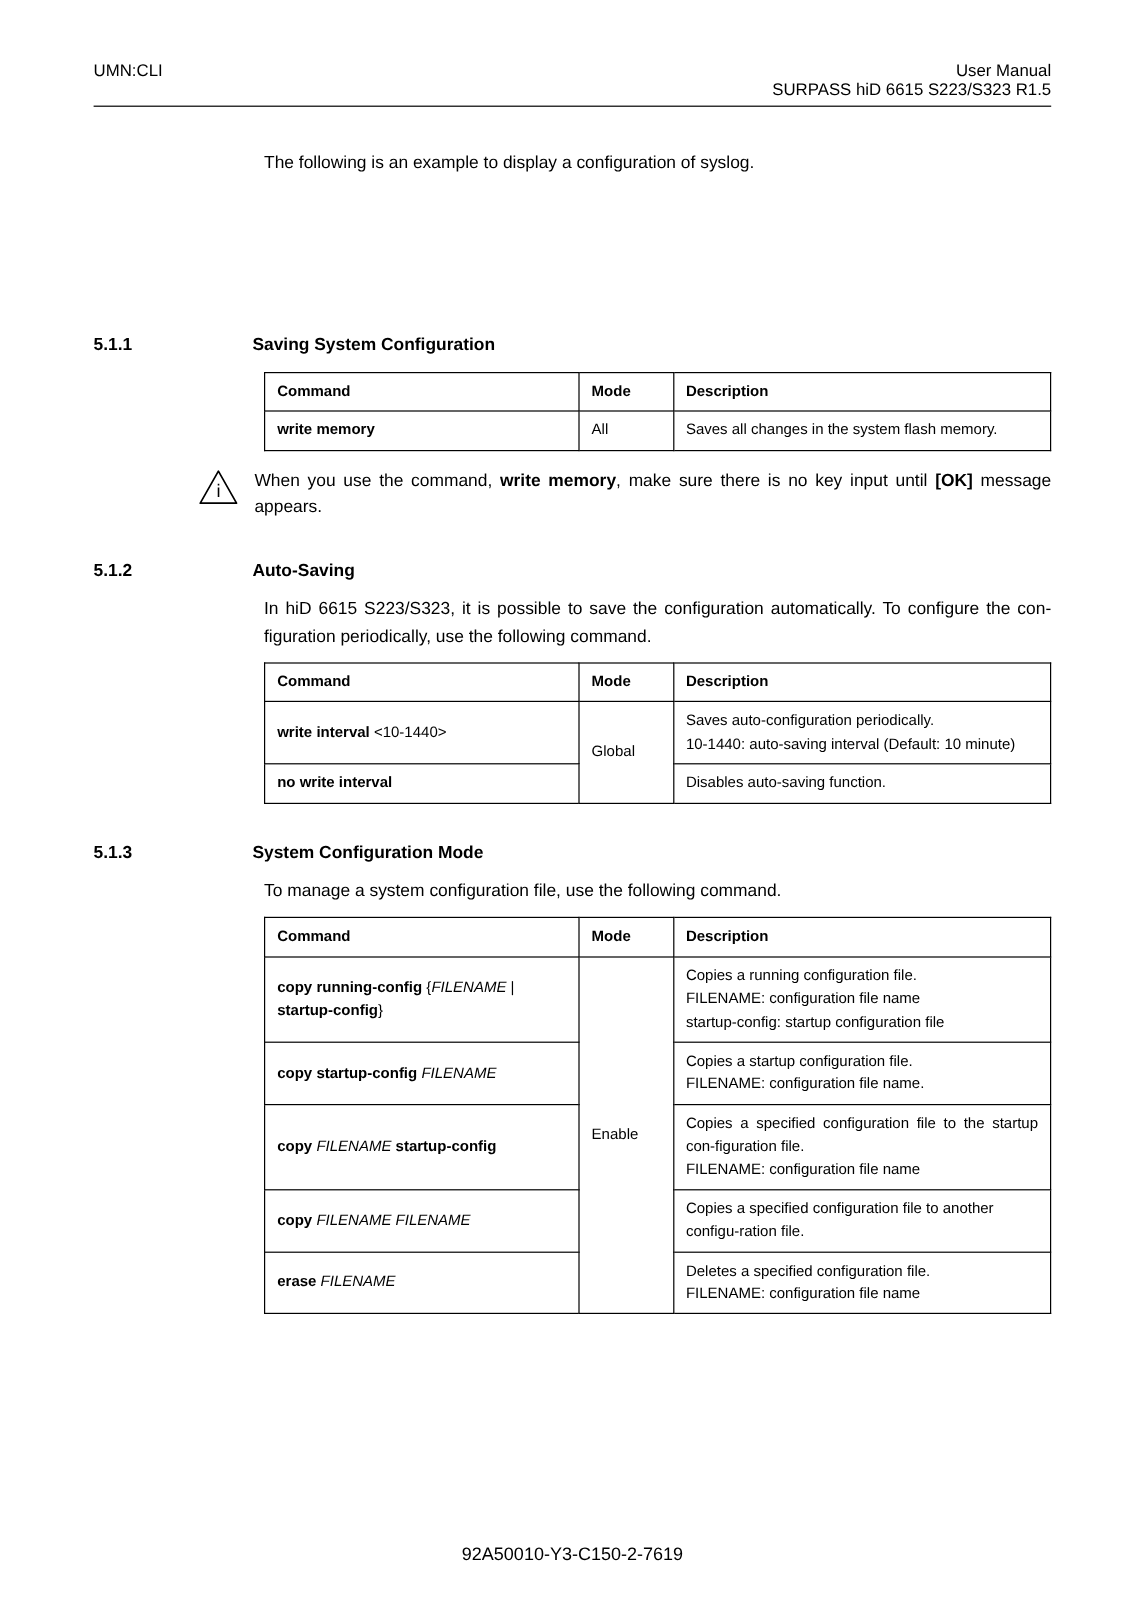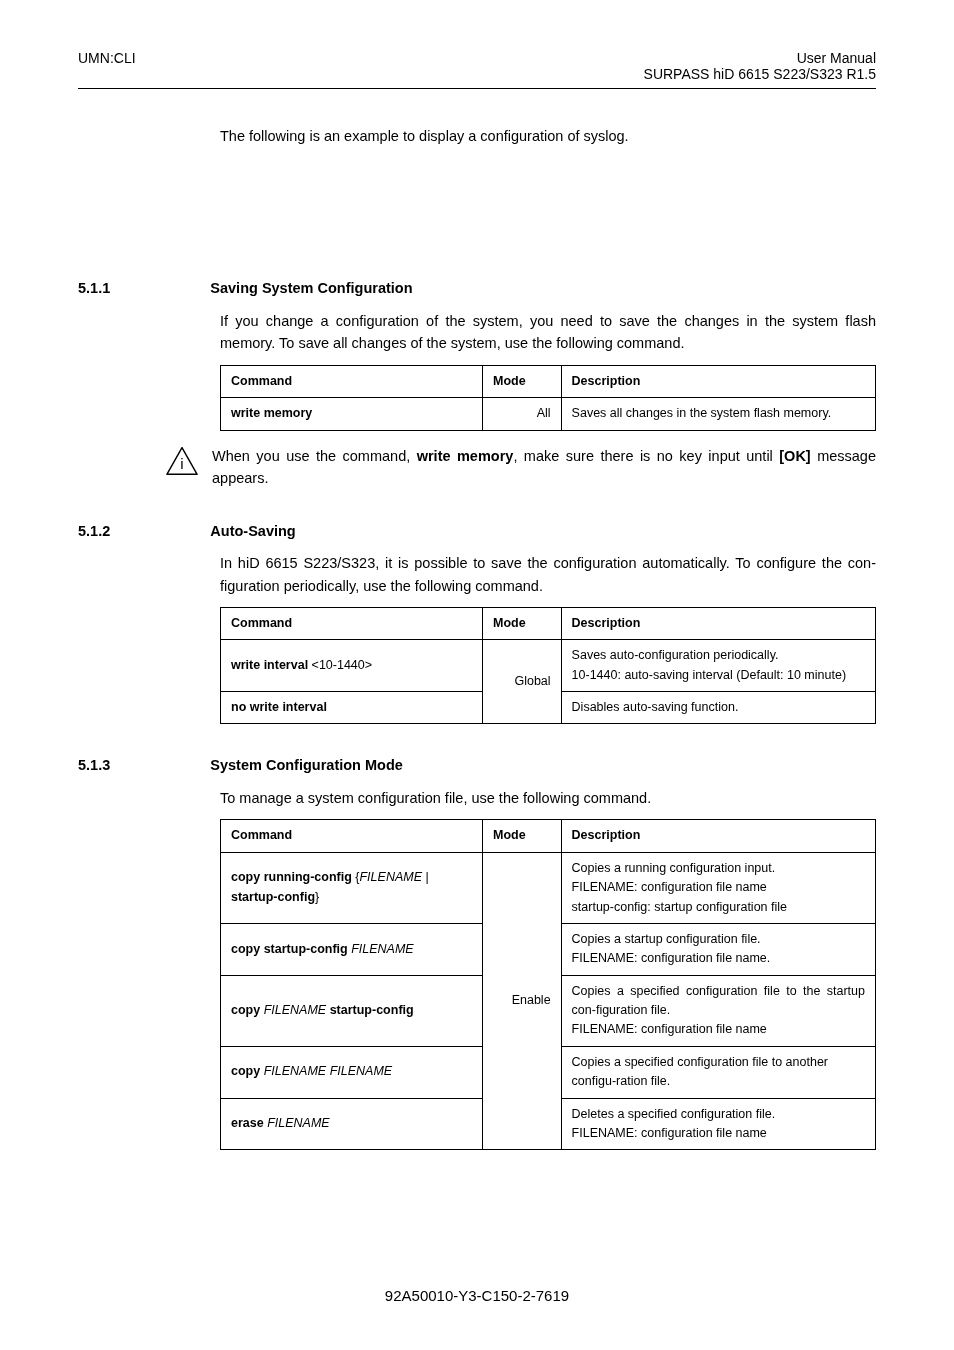--- a/index.html
+++ b/index.html
@@ -8,21 +8,21 @@
   .hdr { display: flex; justify-content: space-between; font-size: 14px; }
   .hdr .left { }
   .hdr .right { text-align: right; }
   .hdr-rule { border: none; border-top: 1.4px solid #000; margin-top: 6px; }
   .content { padding-left: 142px; padding-top: 36px; font-size: 14.5px; line-height: 1.55; }
   .content p { margin-bottom: 10px; }
   .just { text-align: justify; }
   table.cmd { width: 100%; border-collapse: collapse; margin: 10px 0 14px 0; font-size: 12.5px; padding-left: 16px; }
   table.cmd th, table.cmd td { border: 1.4px solid #000; padding: 6px 10px; text-align: left; vertical-align: middle; }
   table.cmd th { font-weight: bold; }
-  table.cmd td.center { text-align: right; }
+  table.cmd td.center { text-align: left; }
   .note-row { display: flex; align-items: flex-start; gap: 12px; margin: 14px 0 18px 0; }
   .note-row .txt { flex: 1; }
   .section-num { font-weight: bold; }
   .section-title { font-weight: bold; }
   .section-hdr { margin-top: 30px; margin-bottom: 10px; }
   .footer { position: absolute; bottom: 46px; left: 78px; right: 78px; display: flex; justify-content: center; font-size: 15px; }
   .footer .l { }
   .footer .r { }
   
   svg.tri-icon { width: 36px; height: 32px; }
@@ -43,21 +43,20 @@
   <div class="content">
     <p>The following is an example to display a configuration of syslog.</p>
 
     <div style="height:90px"></div>
 
     <div class="section-hdr" style="margin-left:-142px;">
       <span class="section-num">5.1.1</span>
       <span style="display:inline-block; width:92px;"></span>
       <span class="section-title">Saving System Configuration</span>
     </div>
-    <p class="just">If you change a configuration of the system, you need to save the changes in the system flash memory. To save all changes of the system, use the following command.</p>
 
     <table class="cmd">
       <tbody>
           <tr>
         <th style="width:40%">Command</th>
         <th style="width:12%">Mode</th>
         <th>Description</th>
       </tr>
       <tr>
         <td><b>write memory</b></td>
@@ -119,21 +118,21 @@
         <th style="width:40%">Command</th>
         <th style="width:12%">Mode</th>
         <th>Description</th>
       </tr>
       <tr>
         <td>
           <b>copy running-config </b><span>{</span><i>FILENAME</i><span> | </span><b>startup-config</b><span>}</span>
         </td>
         <td class="center" rowspan="5">Enable</td>
         <td>
-          <div>Copies a running configuration input.</div>
+          <div>Copies a running configuration file.</div>
           <div>FILENAME: configuration file name</div>
           <div>startup-config: startup configuration file</div>
         </td>
       </tr>
       <tr>
         <td><b>copy startup-config </b><i>FILENAME</i></td>
         <td>
           <div>Copies a startup configuration file.</div>
           <div>FILENAME: configuration file name.</div>
         </td>

